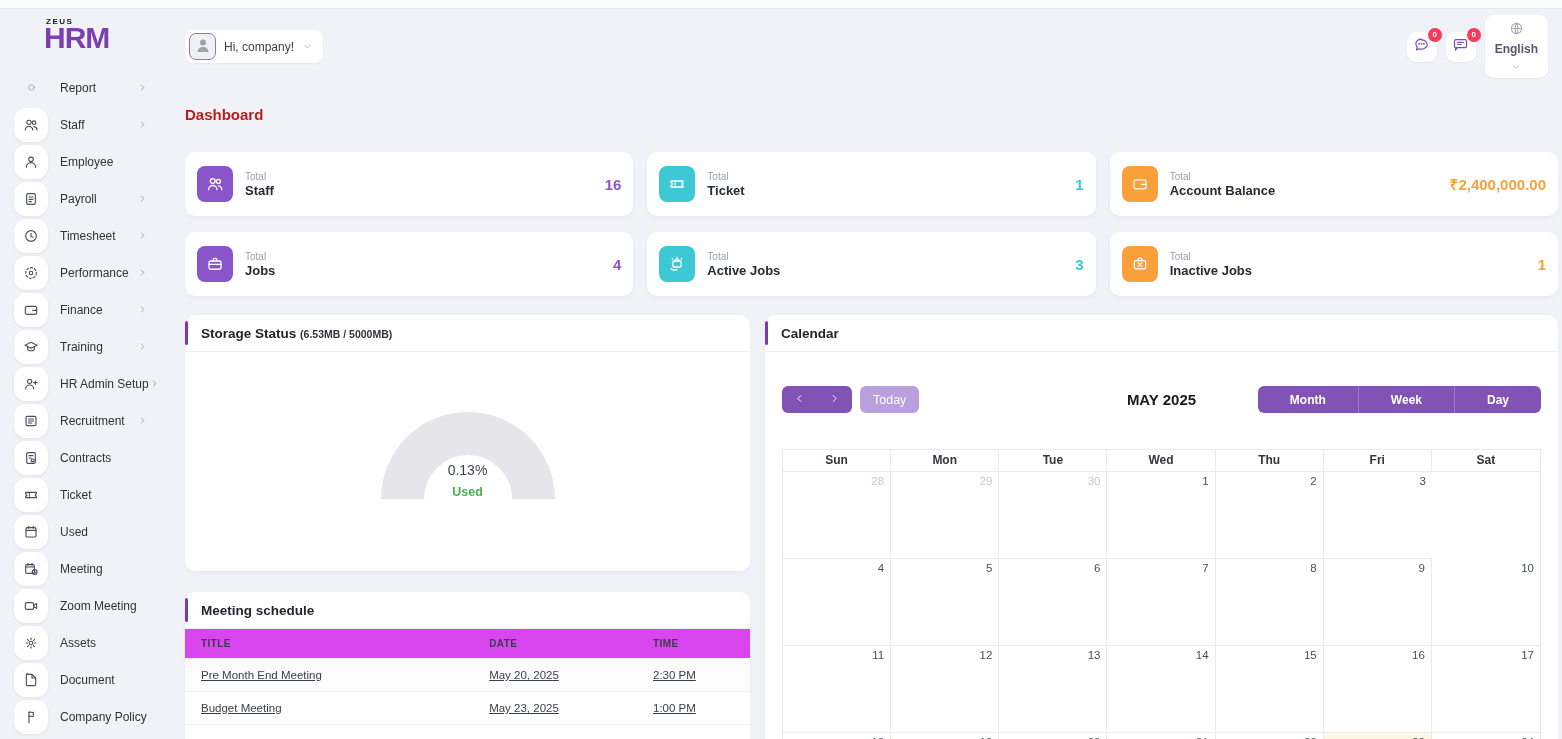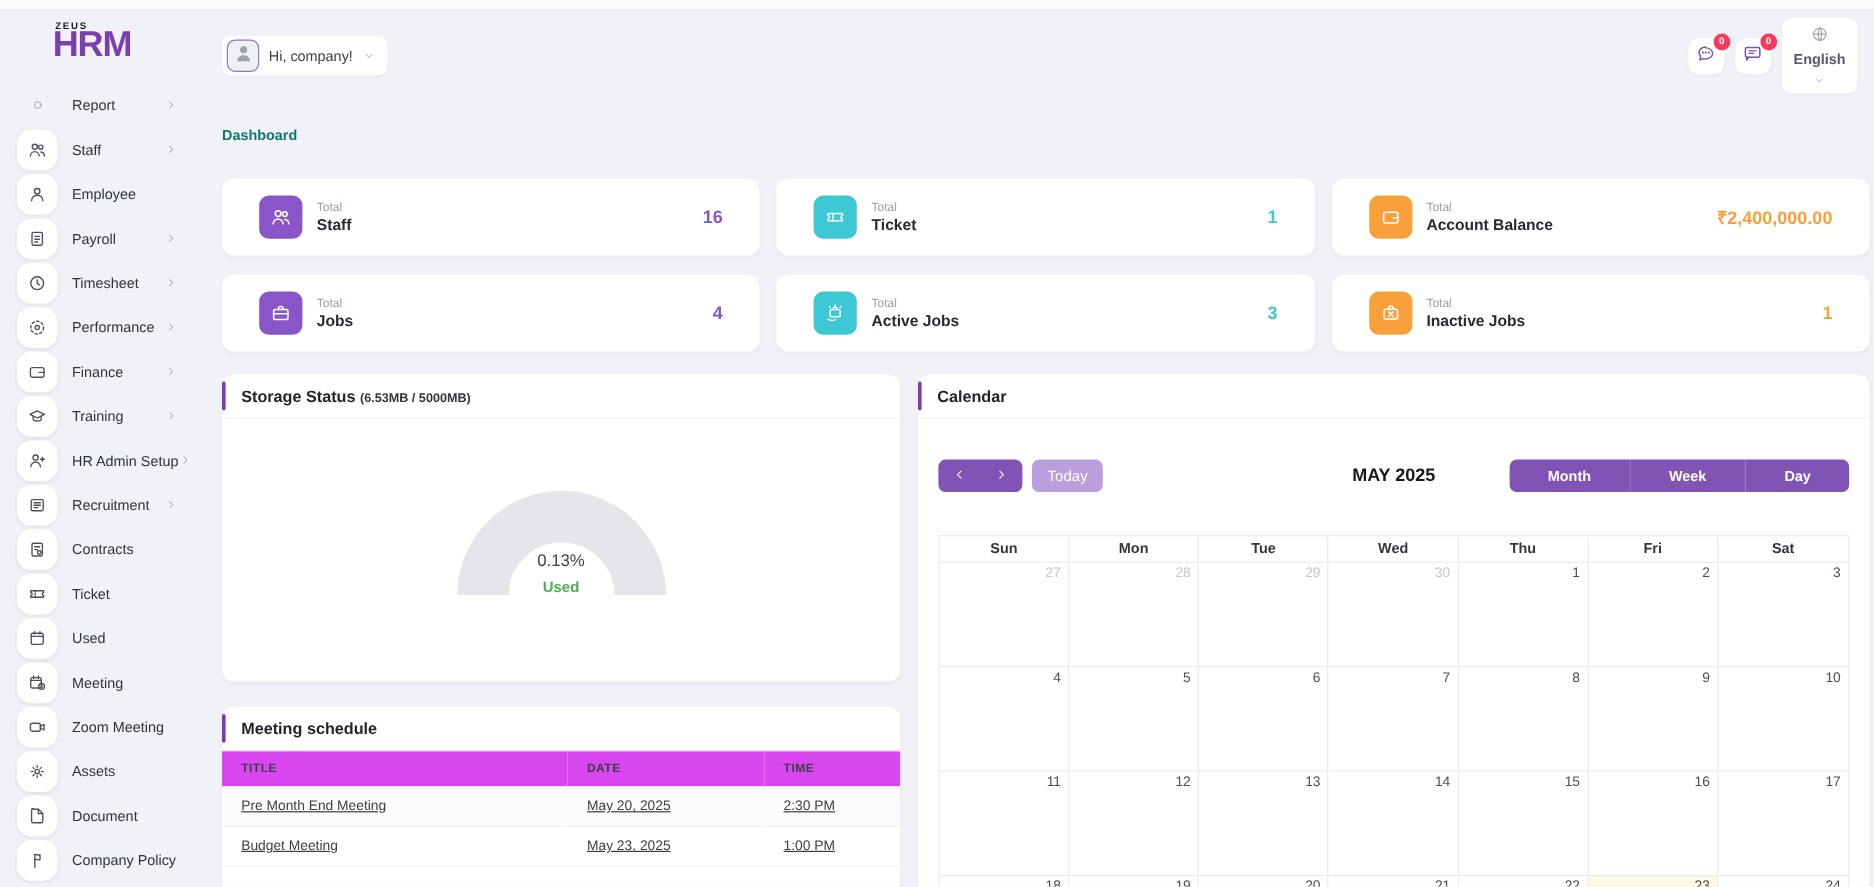--- a/index.html
+++ b/index.html
@@ -35,25 +35,25 @@
   .hdr-right{margin-left:auto;display:flex;align-items:center;gap:9px;padding-right:10px;}
   .icon-btn{position:relative;width:30px;height:30px;background:#fff;border-radius:9px;display:flex;align-items:center;
     justify-content:center;color:#7d4fb5;box-shadow:0 1px 2px rgba(30,30,60,.05);cursor:pointer;}
   .badge{position:absolute;top:-4px;right:-5px;min-width:14px;height:14px;border-radius:7px;background:#f43b5c;
     color:#fff;font-size:8px;font-weight:bold;display:flex;align-items:center;justify-content:center;padding:0 2px;box-sizing:border-box;}
   .lang{display:flex;align-items:center;gap:6px;background:#fff;border-radius:9px;padding:6px 10px;
     box-shadow:0 1px 2px rgba(30,30,60,.05);cursor:pointer;flex-direction:column;}
   .lang-globe{color:#a7abb5;display:flex;}
   .lang-label{font-size:12px;color:#55566f;font-weight:600;}
 
-  .page-title{font-size:12px;font-weight:700;color:#0f766e;margin-top:28px;}
+  .page-title{font-size:15px;font-weight:700;color:#b91c1c;margin-top:28px;}
 
   
   .stats{display:grid;grid-template-columns:repeat(3,1fr);gap:16px 14px;margin-top:29px;}
-  .stat-card{background:#fff;border-radius:10px;height:64px;display:flex;align-items:center;padding:0 31px;
+  .stat-card{background:#fff;border-radius:10px;height:64px;display:flex;align-items:center;padding:0 12px;
     box-shadow:0 2px 4px rgba(30,30,60,.04);}
   .stat-ic{width:36px;height:36px;border-radius:8px;color:#fff;display:flex;align-items:center;justify-content:center;flex:0 0 36px;}
   .stat-meta{margin-left:12px;}
   .stat-prefix{font-size:10px;color:#9aa0ab;}
   .stat-label{font-size:13px;font-weight:700;color:#262a33;margin-top:1px;}
   .stat-value{margin-left:auto;font-size:15px;font-weight:700;}
 
   
   .panels{display:grid;grid-template-columns:565px 1fr;gap:15px;margin-top:19px;align-items:start;}
   .left-col{display:flex;flex-direction:column;gap:21px;}
@@ -549,21 +549,20 @@
               <div>Sun</div>
               <div>Mon</div>
               <div>Tue</div>
               <div>Wed</div>
               <div>Thu</div>
               <div>Fri</div>
               <div>Sat</div>
             </div>
           <div id="cal-weeks">
               <div class="cal-week">
-                <div class="cal-cell muted">27</div>
                 <div class="cal-cell muted">28</div>
                 <div class="cal-cell muted">29</div>
                 <div class="cal-cell muted">30</div>
                 <div class="cal-cell">1</div>
                 <div class="cal-cell">2</div>
                 <div class="cal-cell">3</div>
               </div>
               <div class="cal-week">
                 <div class="cal-cell">4</div>
                 <div class="cal-cell">5</div>

